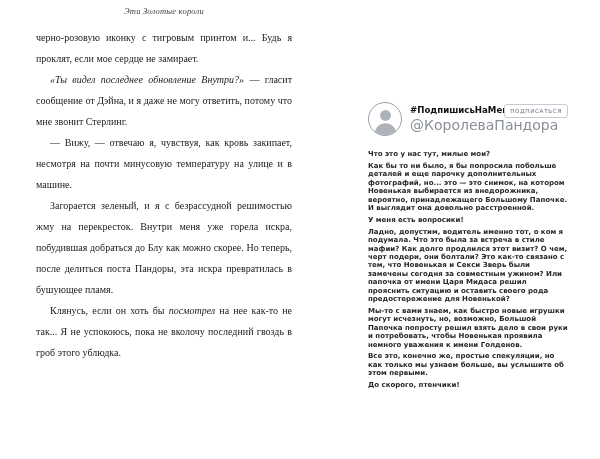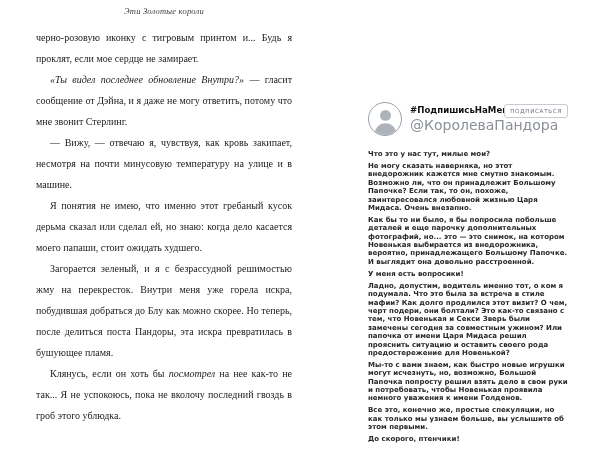--- a/index.html
+++ b/index.html
@@ -103,21 +103,20 @@
 <body>
 
 <div class="spread">
 
   <div class="left-page">
     <div class="running-header">Эти Золотые короли</div>
     <div class="book-text">
       <p class="noindent">черно-розовую иконку с тигровым принтом и... Будь я проклят, если мое сердце не замирает.</p>
       <p><span class="i">«Ты видел последнее обновление Внутри?»</span><span> — гласит сообщение от Дэйна, и я даже не могу ответить, потому что мне звонит Стерлинг.</span></p>
       <p>— Вижу, — отвечаю я, чувствуя, как кровь закипает, несмотря на почти минусовую температуру на улице и в машине.</p>
-      <p>Я понятия не имею, что именно этот гребаный кусок дерьма сказал или сделал ей, но знаю: когда дело касается моего папаши, стоит ожидать худшего.</p>
       <p>Загорается зеленый, и я с безрассудной решимостью жму на перекресток. Внутри меня уже горела искра, побудившая добраться до Блу как можно скорее. Но теперь, после делиться поста Пандоры, эта искра превратилась в бушующее пламя.</p>
       <p><span>Клянусь, если он хоть бы </span><span class="i">посмотрел</span><span> на нее как-то не так... Я не успокоюсь, пока не вколочу последний гвоздь в гроб этого ублюдка.</span></p>
     </div>
   </div>
 
   <div class="right-page">
 
     <div class="post-header">
       <div class="avatar">
         <svg width="31" height="31" viewBox="0 0 34 34" aria-hidden="true">
@@ -127,21 +126,20 @@
       </div>
       <div class="names">
         <div class="display-name">#ПодпишисьНаМеня</div>
         <div class="handle">@КоролеваПандора</div>
       </div>
       <button class="subscribe-btn">ПОДПИСАТЬСЯ</button>
     </div>
 
     <div class="post-body">
       <p>Что это у нас тут, милые мои?</p>
-      <p>Не могу сказать наверняка, но этот внедорожник кажется мне смутно знакомым. Возможно ли, что он принадлежит Большому Папочке? Если так, то он, похоже, заинтересовался любовной жизнью Царя Мидаса. Очень внезапно.</p>
       <p>Как бы то ни было, я бы попросила побольше деталей и еще парочку дополнительных фотографий, но... это — это снимок, на котором Новенькая выбирается из внедорожника, вероятно, принадлежащего Большому Папочке. И выглядит она довольно расстроенной.</p>
       <p>У меня есть вопросики!</p>
       <p>Ладно, допустим, водитель именно тот, о ком я подумала. Что это была за встреча в стиле мафии? Как долго продлился этот визит? О чем, черт подери, они болтали? Это как-то связано с тем, что Новенькая и Секси Зверь были замечены сегодня за совместным ужином? Или папочка от имени Царя Мидаса решил прояснить ситуацию и оставить своего рода предостережение для Новенькой?</p>
       <p>Мы-то с вами знаем, как быстро новые игрушки могут исчезнуть, но, возможно, Большой Папочка попросту решил взять дело в свои руки и потребовать, чтобы Новенькая проявила немного уважения к имени Голденов.</p>
       <p>Все это, конечно же, простые спекуляции, но как только мы узнаем больше, вы услышите об этом первыми.</p>
       <p>До скорого, птенчики!</p>
 
     </div>
 
   </div>

